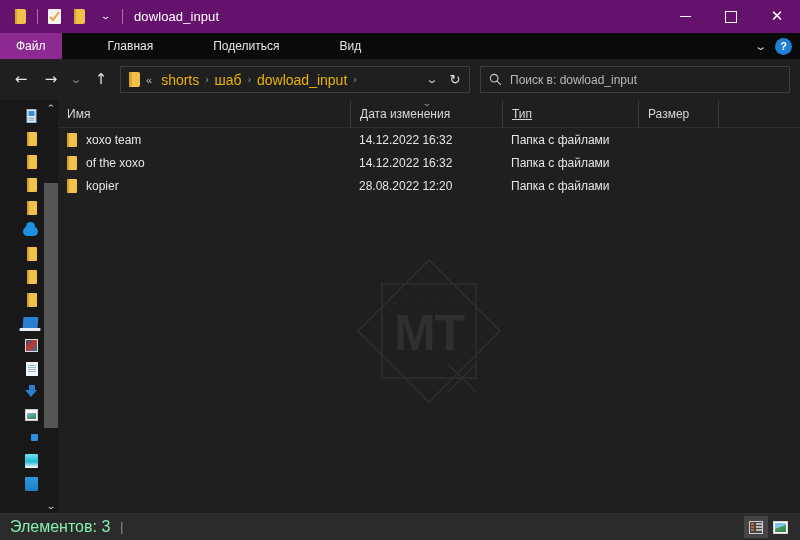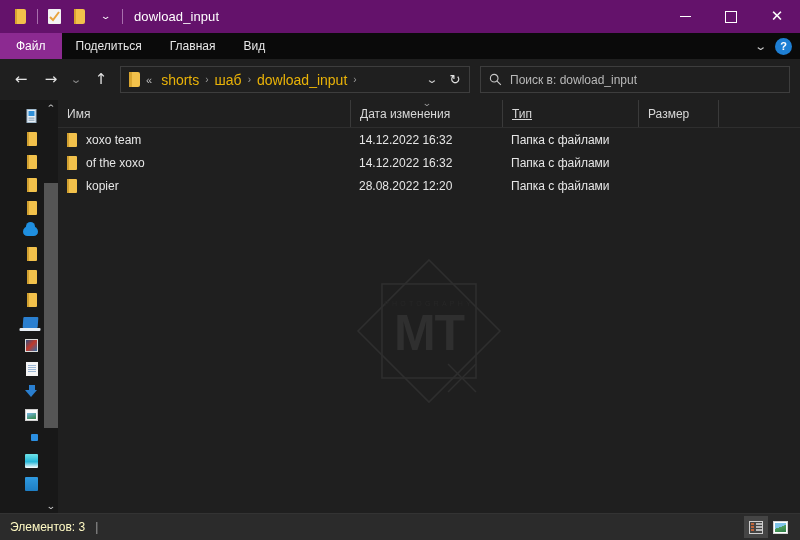--- a/index.html
+++ b/index.html
@@ -123,20 +123,21 @@
   .wc-close { font-size: 15px; line-height: 1; font-family: "DejaVu Sans", sans-serif; }
 
   
   .ribbon {
     height: 26px;
     background: #0a0a0a;
     display: flex;
     align-items: stretch;
     flex: 0 0 auto;
     position: relative;
+    gap: 32px;
   }
   .rib-tab {
     display: flex;
     align-items: center;
     padding: 0 14px;
     font-size: 12px;
     color: #e8e8e8;
     white-space: nowrap;
   }
   .rib-tab.file {
@@ -490,22 +491,22 @@
   .statusbar {
     height: 26px;
     background: #2b2b2b;
     display: flex;
     align-items: center;
     flex: 0 0 auto;
     padding-left: 10px;
     border-top: 1px solid #333333;
   }
   .status-text {
-    font-size: 12px;
-    color: #fef9c3;
+    font-size: 16px;
+    color: #86efac;
     white-space: nowrap;
   }
   .status-sep {
     color: #9b9b9b;
     font-size: 12px;
     margin-left: 10px;
   }
   .view-btns {
     margin-left: auto;
     display: flex;
@@ -579,22 +580,22 @@
     <div class="win-title">dowload_input</div>
     <div class="wincontrols">
       <div class="wc wc-min"></div>
       <div class="wc wc-max"></div>
       <div class="wc wc-close">✕</div>
     </div>
   </div>
 
   <div class="ribbon">
     <div class="rib-tab file">Файл</div>
+    <div class="rib-tab">Главная</div>
     <div class="rib-tab">Поделиться</div>
-    <div class="rib-tab">Главная</div>
     <div class="rib-tab">Вид</div>
     <div class="ribbon-right">
       <span class="rib-chevron">⌄</span>
       <span class="help-btn">?</span>
     </div>
   </div>
 
   <div class="addrbar">
     <div class="navbtn">←</div>
     <div class="navbtn">→</div>

